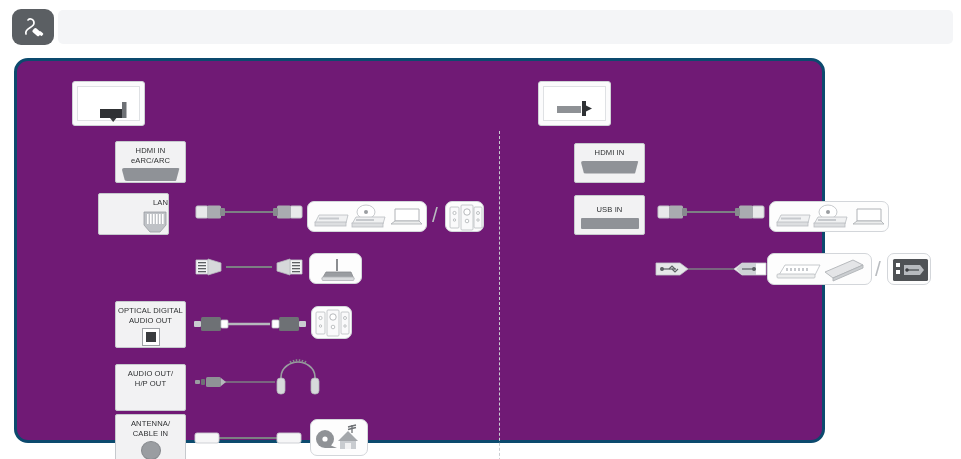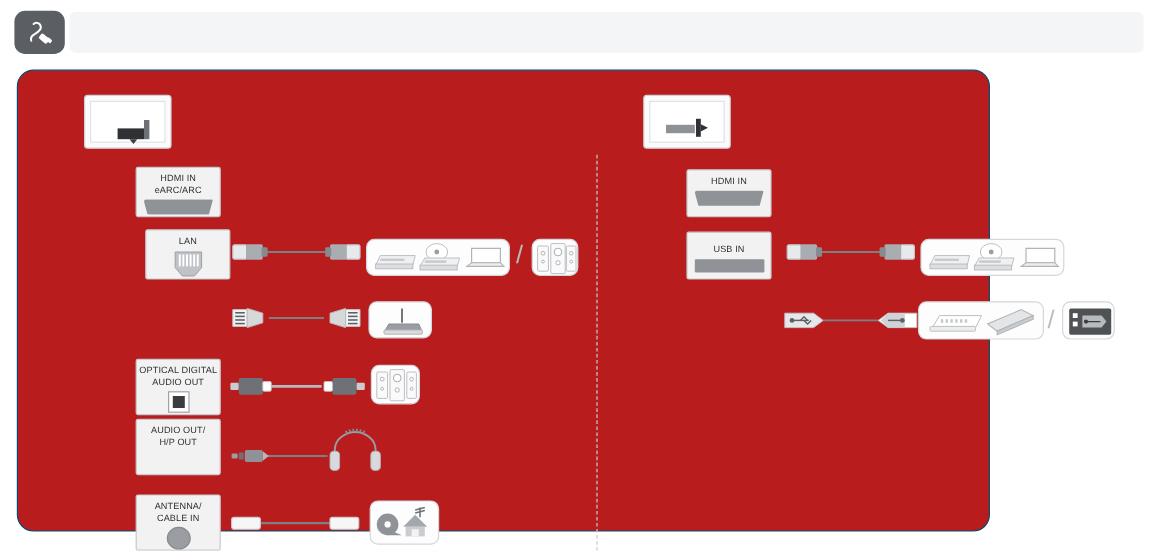--- a/index.html
+++ b/index.html
@@ -37,22 +37,22 @@
     background: #5b5f63;
     border-radius: 9px;
     display: flex; align-items: center; justify-content: center;
   }
 
   
   .card {
     position: absolute;
     left: 14px; top: 58px;
     width: 811px; height: 385px;
-    background: #b91c1c;
-    border: 1px solid #0c4a6e;
+    background: #701a75;
+    border: 3px solid #0c4a6e;
     border-radius: 14px;
   }
   .divider {
     position: absolute;
     left: 482px; top: 70px;
     width: 0; height: 345px;
     border-left: 1px dashed #c9ccd1;
   }
 
   
@@ -242,21 +242,21 @@
           <circle cx="17" cy="7" r="3.2" fill="#ffffff" stroke="#a4a7ab" stroke-width="0.8"></circle>
           <circle cx="17" cy="16" r="1.8" fill="#ffffff" stroke="#a4a7ab" stroke-width="0.7"></circle>
           <rect x="24" y="2" width="8" height="21" rx="1" fill="#fafafb" stroke="#b9bcc0" stroke-width="0.8"></rect>
           <circle cx="28" cy="8" r="1.5" fill="#ffffff" stroke="#a4a7ab" stroke-width="0.7"></circle>
           <circle cx="28" cy="15" r="1.2" fill="#ffffff" stroke="#a4a7ab" stroke-width="0.7"></circle>
         </svg>
       </div>
     </div>
 
     <div class="row">
-      <div class="port" style="left:106px; top:132px; width:71px; height:42px;">
+      <div class="port" style="left:81px; top:132px; width:71px; height:42px;align-items:flex-end;">
         <div class="port-label">LAN</div>
         <svg class="port-graphic" width="26" height="22" viewBox="0 0 26 22">
           <path d="M2 1 H24 V14 L18 21 H8 L2 14 Z" fill="#bfc2c6" stroke="#9a9da1" stroke-width="0.8"></path>
           <g fill="#ffffff">
             <rect x="5" y="3" width="1.6" height="10"></rect>
             <rect x="8" y="3" width="1.6" height="10"></rect>
             <rect x="11" y="3" width="1.6" height="10"></rect>
             <rect x="14" y="3" width="1.6" height="10"></rect>
             <rect x="17" y="3" width="1.6" height="10"></rect>
             <rect x="20" y="3" width="1.6" height="10"></rect>
@@ -321,21 +321,21 @@
           <circle cx="17" cy="7" r="3.2" fill="#ffffff" stroke="#a4a7ab" stroke-width="0.8"></circle>
           <circle cx="17" cy="17" r="1.8" fill="#ffffff" stroke="#a4a7ab" stroke-width="0.7"></circle>
           <rect x="25" y="2" width="8" height="22" rx="1" fill="#fafafb" stroke="#b9bcc0" stroke-width="0.8"></rect>
           <circle cx="29" cy="8" r="1.5" fill="#ffffff" stroke="#a4a7ab" stroke-width="0.7"></circle>
           <circle cx="29" cy="16" r="1.2" fill="#ffffff" stroke="#a4a7ab" stroke-width="0.7"></circle>
         </svg>
       </div>
     </div>
 
     <div class="row">
-      <div class="port" style="left:98px; top:290px; width:71px; height:47px;gap:46px;">
+      <div class="port" style="left:98px; top:303px; width:71px; height:47px;gap:46px;">
         <div class="port-label">AUDIO OUT/
 H/P OUT</div>
         <div class="port-graphic slot-jack">
             <i></i>
           </div>
       </div>
 
       <svg style="position:absolute; left:178px; top:313px;" width="82" height="16" viewBox="0 0 82 16">
         <line x1="30" y1="8" x2="80" y2="8" stroke="#7c7f83" stroke-width="1.6"></line>
         <rect x="0" y="6" width="5" height="4" rx="1" fill="#9a9da1"></rect>

